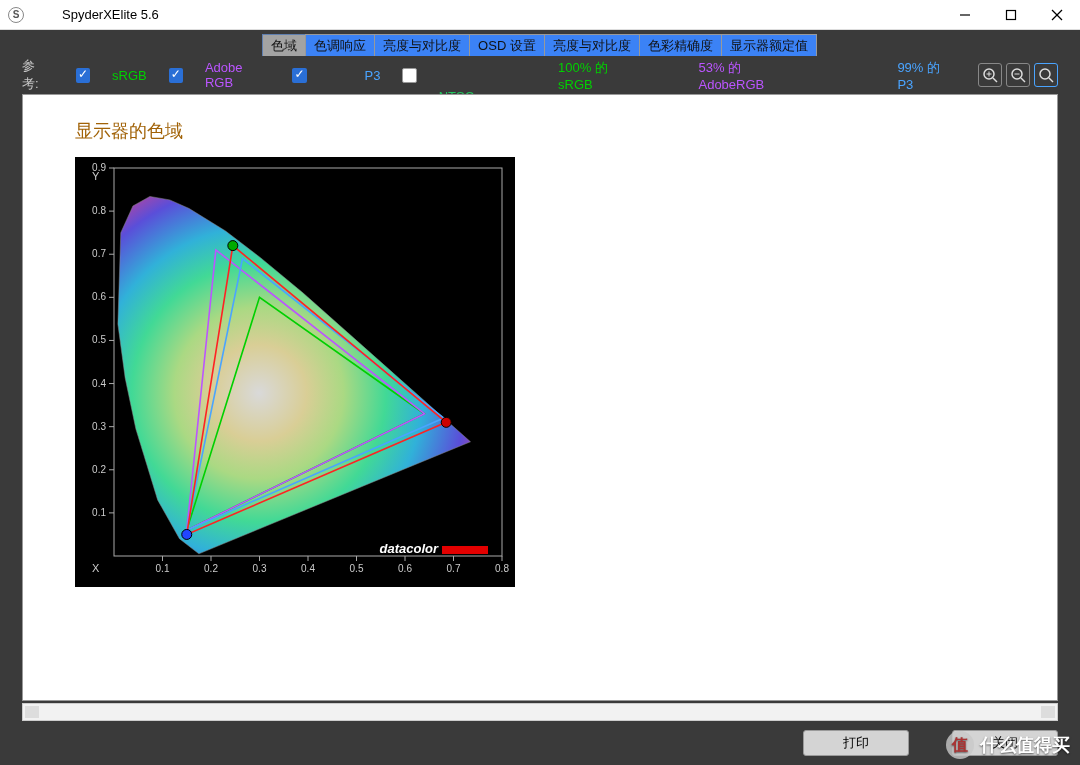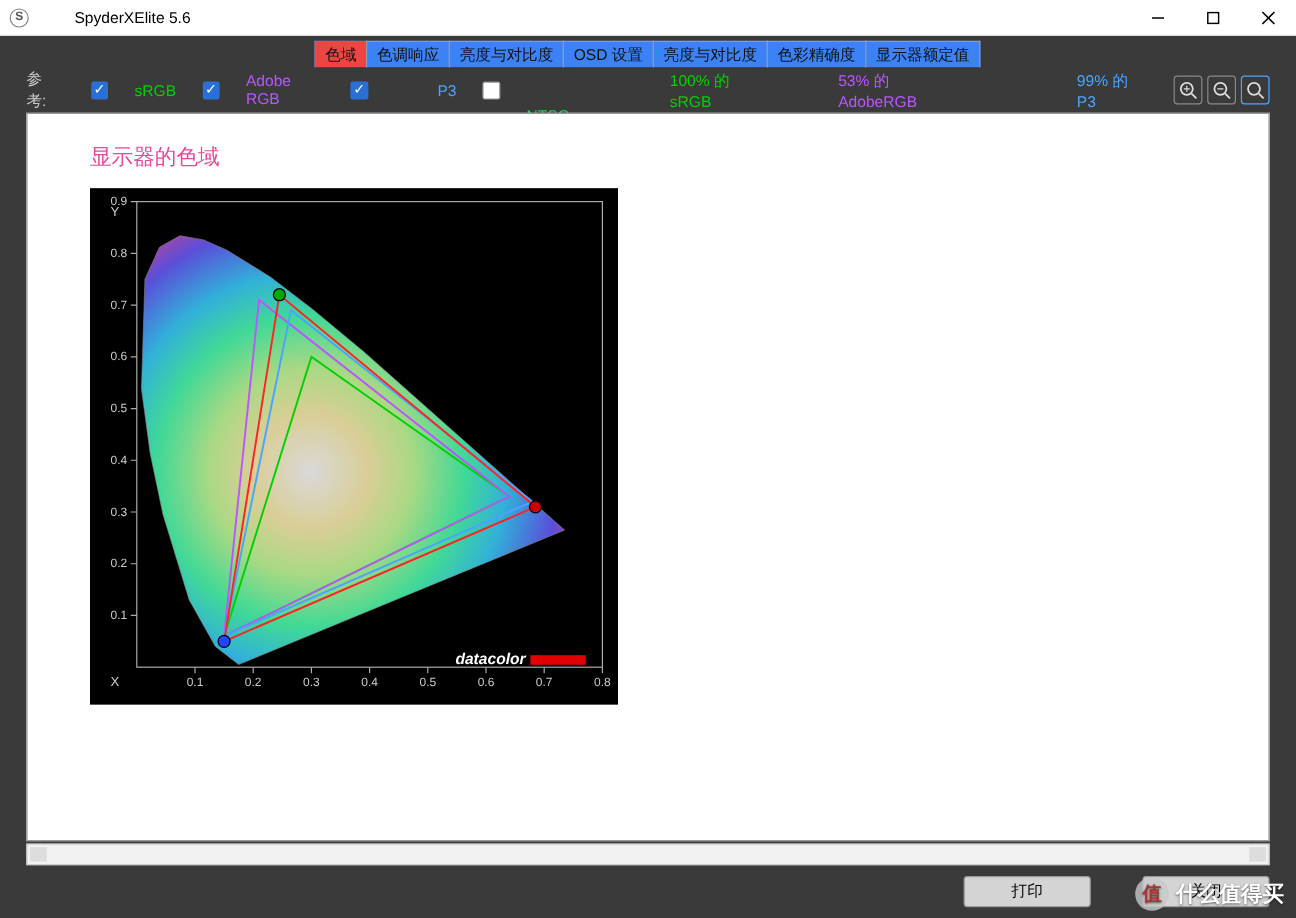--- a/index.html
+++ b/index.html
@@ -35,21 +35,21 @@
   
   .tabsrow{
     height:26px;display:flex;justify-content:center;align-items:flex-end;
     gap:0;
   }
   .tab{
     background:#3b82f6;color:#111;border:1px solid #999;border-bottom:none;
     padding:2px 8px;font-size:13px;height:22px;line-height:18px;
     margin-left:-1px;
   }
-  .tab.active{background:#ef4444;border-color:#5f7fb0;text-align:center;}
+  .tab.active{background:#a3a3a3;border-color:#5f7fb0;text-align:center;}
   
   .refrow{
     height:38px;display:flex;align-items:center;padding:0 22px;
     gap:22px;
   }
   .refrow .label{color:#c8c8c8;margin-right:4px;}
   .chk{width:15px;height:15px;appearance:none;background:#2a6fd6;border:none;border-radius:2px;position:relative;}
   .chk:checked::after{content:"✓";position:absolute;color:#fff;font-size:12px;left:2px;top:-1px;}
   .chk.off{background:#fff;border:1px solid #999;}
   .lbl-green{color:#00d000;}
@@ -63,21 +63,21 @@
     display:flex;align-items:center;justify-content:center;color:#ddd;
   }
   .iconbtn:last-child{border-color:#4aa4ff;}
   
   .canvas-wrap{
     flex:1 1 auto;margin:0 22px 0 22px;position:relative;
     background:#fff;color:#000;
     border:1px solid #999;
   }
   .canvas-inner{position:absolute;inset:0;padding:24px 52px;}
-  .chart-title{font-size:18px;color:#ec4899;margin-bottom:14px;}
+  .chart-title{font-size:18px;color:#a16207;margin-bottom:14px;}
   .chart{
     width:440px;height:430px;background:#000;border:3px solid #000;position:relative;
   }
   .chart svg{display:block}
   .hscroll{
     height:18px;margin:2px 22px 0 22px;background:#f2f2f2;border:1px solid #ccc;
     position:relative;
   }
   .hscroll::before,.hscroll::after{
     content:"";position:absolute;top:2px;width:14px;height:12px;background:#ddd;

